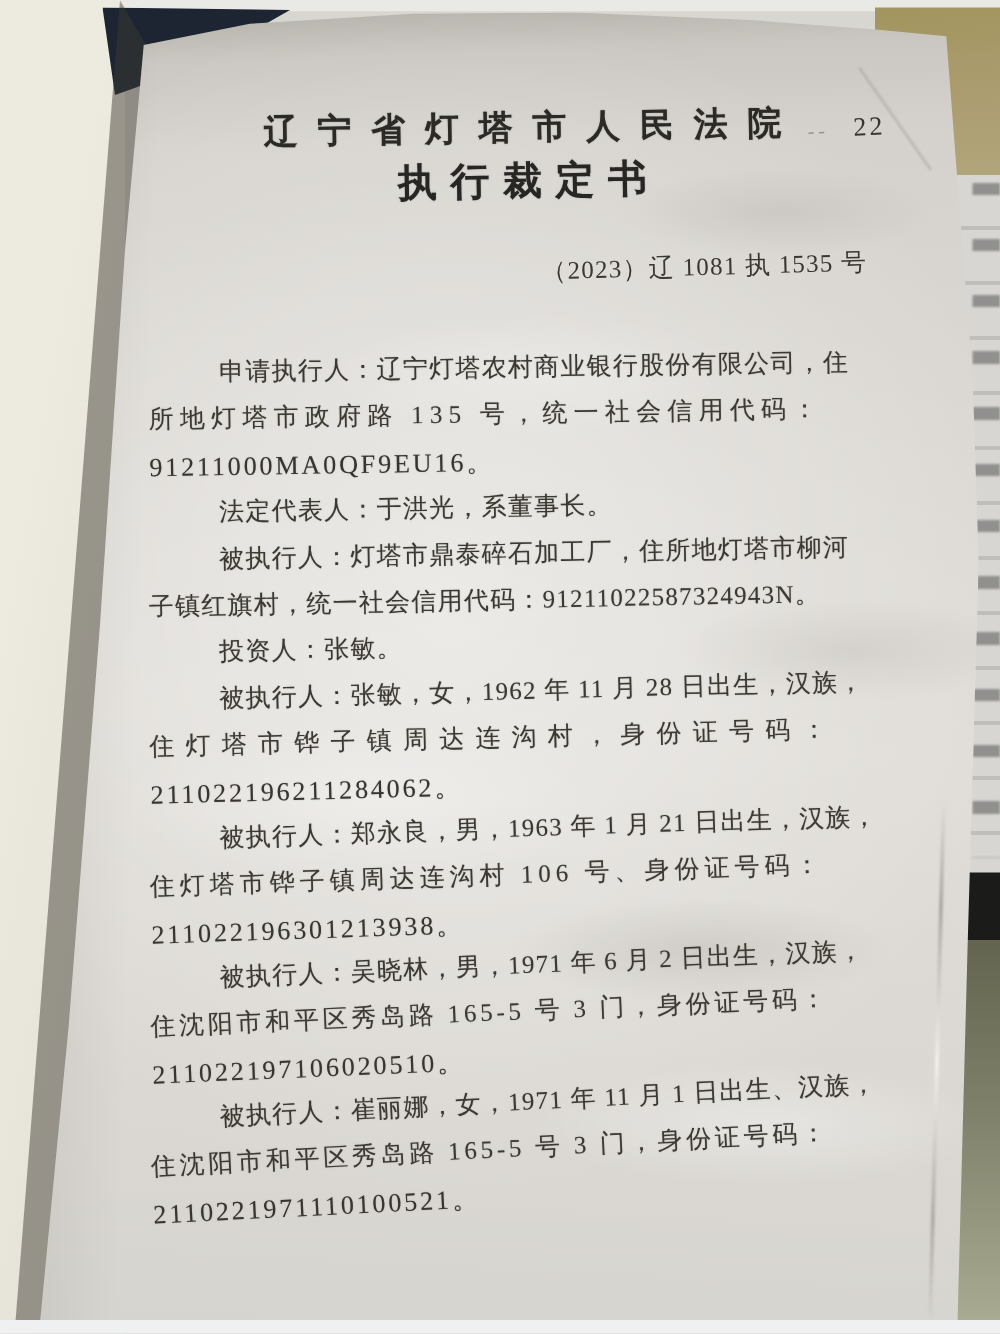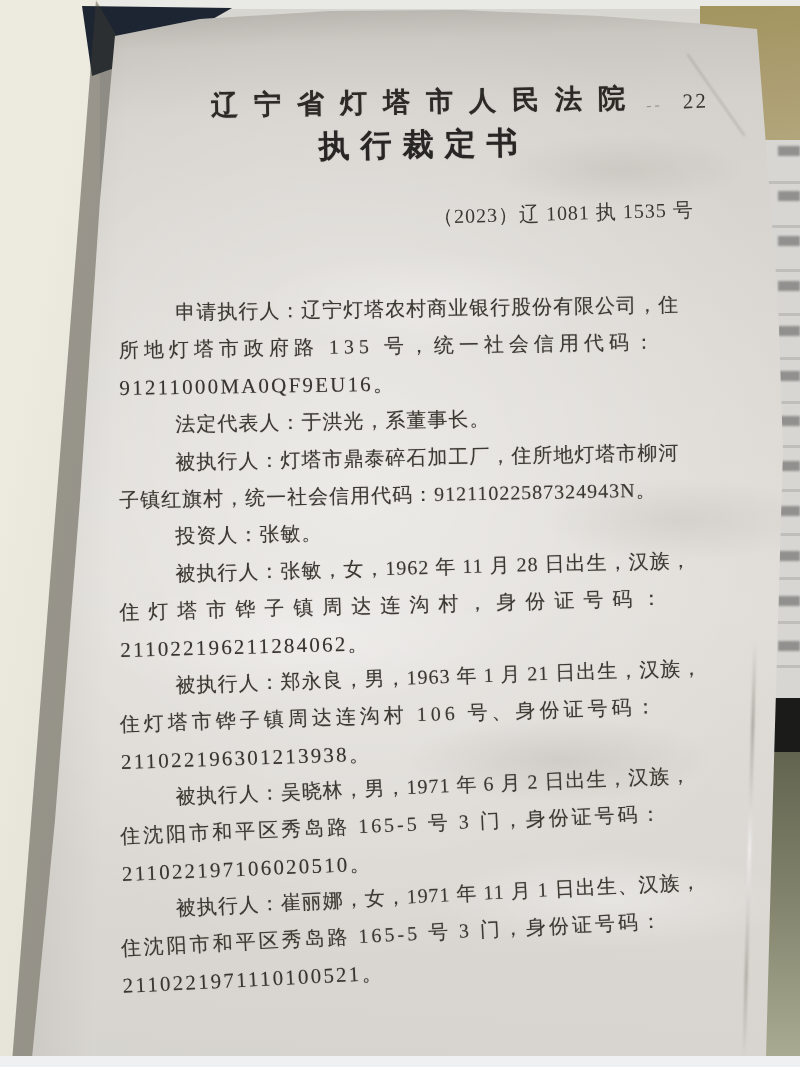--- a/index.html
+++ b/index.html
@@ -68,21 +68,21 @@
   .stamp .dash{position:static;color:rgba(96,96,92,.55);margin-right:20px;font-size:16px;letter-spacing:3px;}
   .stamp .num{position:static;}
   .court{left:0;top:84px;width:600px;text-align:center;font-size:27px;font-weight:bold;
     letter-spacing:16px;text-indent:16px;color:#2c2a26;transform:rotate(-1deg);
     text-shadow:0 0 1px rgba(44,42,38,.5);}
   .doctitle{left:0;top:124px;width:600px;text-align:center;font-size:31px;font-weight:bold;
     letter-spacing:11px;text-indent:11px;color:#282624;transform:rotate(-1deg);
     text-shadow:0 0 1px rgba(40,38,36,.5);}
   .caseno{left:0;top:204px;width:600px;text-align:right;padding-right:24px;box-sizing:border-box;
     font-size:20px;color:#3a3733;transform:rotate(-1.6deg);letter-spacing:1px;}
-  .body{left:0;top:295px;width:600px;}
+  .body{left:0;top:281px;width:600px;}
   .para{position:relative;transform-origin:0 0;}
   .line{position:relative;height:37.4px;line-height:37.4px;font-size:20px;white-space:nowrap;
     letter-spacing:1px;text-shadow:0 0 1px rgba(60,56,50,.35);}
   .indent{text-indent:57px;}
   .num{font-size:21px;letter-spacing:2.2px;color:#383530;}
   .ls1{letter-spacing:1px;}
   .ls3{letter-spacing:3px;}
   .ls4{letter-spacing:4px;}
   .ls5{letter-spacing:5px;}
   .ls9{letter-spacing:9px;}

